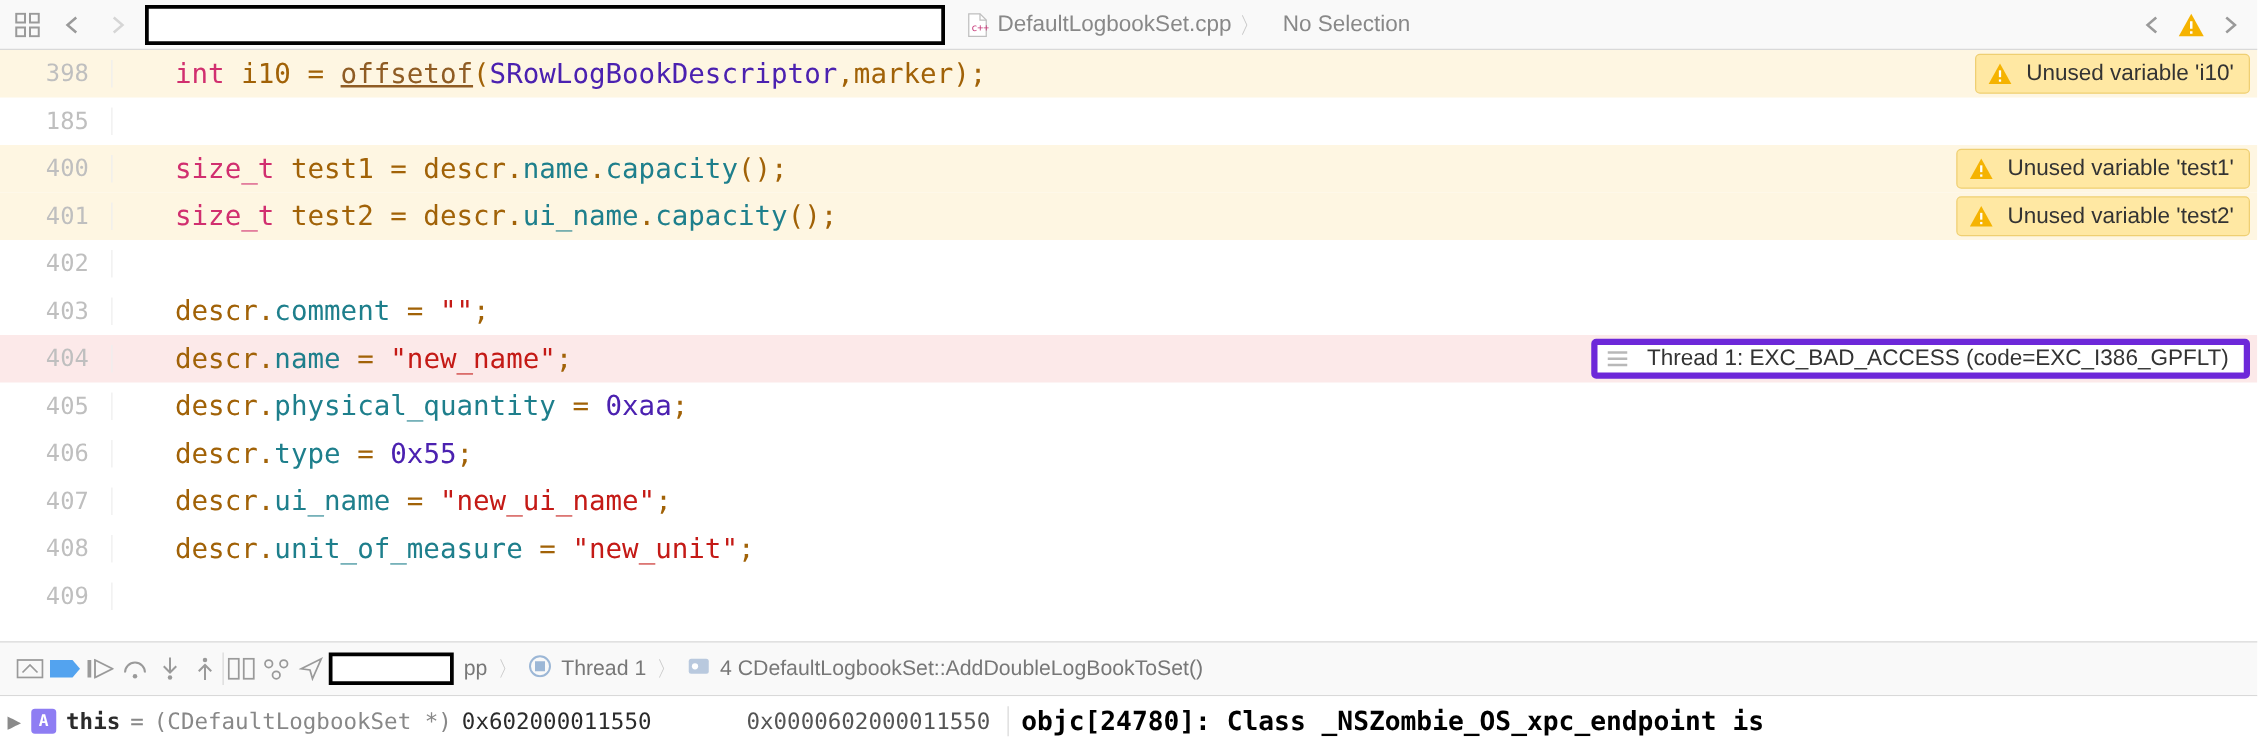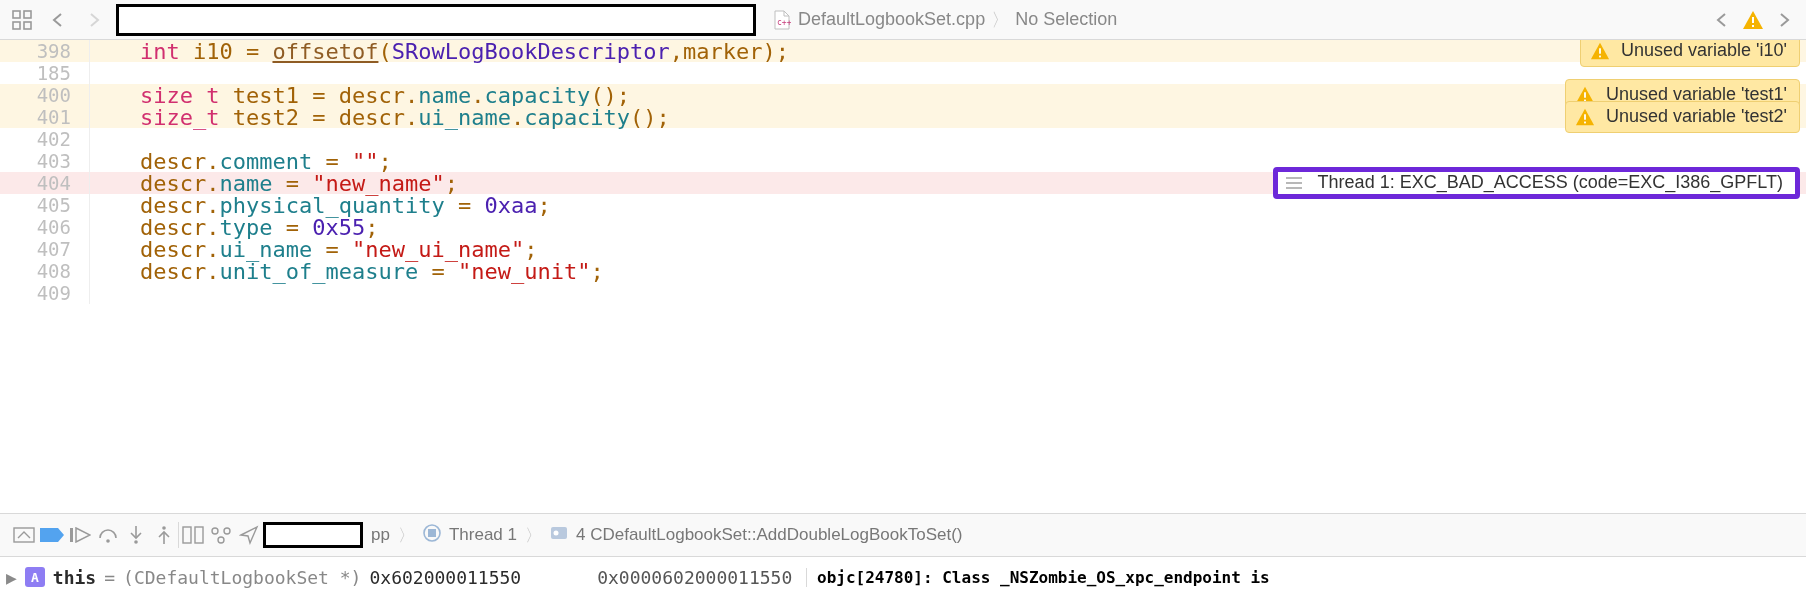--- a/index.html
+++ b/index.html
@@ -38,32 +38,32 @@
   }
   .breadcrumb {
     display:flex; align-items:center; gap:6px; color:#888; font-size:18px;
     padding-left:8px;
   }
   .bc-sep { color:#c8c8c8; }
   .bc-file-icon {
     width:20px; height:22px; display:flex; align-items:center; justify-content:center;
   }
   .bc-file { color:#888; }
-  .bc-nosel { color:#888; }
+  .bc-nosel { color:#888;margin-left:11px; }
   .right-nav {
     margin-left:auto;
     display:flex; align-items:center; gap:6px;
     color:#8a8a8a;
   }
 
   
   .editor { flex:1; overflow:hidden; }
   .codeline {
     display:flex; align-items:center;
-    height:22px;
+    height:38px;
     font-size:22px;
     position:relative;
   }
   .codeline.hl-warn  { background:#fef6e2; }
   .codeline.hl-error { background:#fce9e9; }
   .gutter {
     width:90px;
     text-align:right;
     padding-right:18px;
     color:#bfbfbf;
@@ -133,21 +133,21 @@
     width:20px;height:20px;border-radius:3px;background:#8e7df3;color:#fff;
     font-weight:700;font-size:13px;display:flex;align-items:center;justify-content:center;
   }
   .console {
     margin-left:auto;
     width:1000px;
     border-left:1px solid #d9d9d9;
     padding-left:10px;
     font-family:"SF Mono",Menlo,Consolas,monospace;
     font-weight:700;
-    font-size:16px;
+    font-size:21px;
     color:#000;
     white-space:nowrap;
     overflow:hidden;
   }
   
   .tri {
     width:22px;height:22px;
     display:inline-flex;align-items:center;justify-content:center;
   }
 </style>

